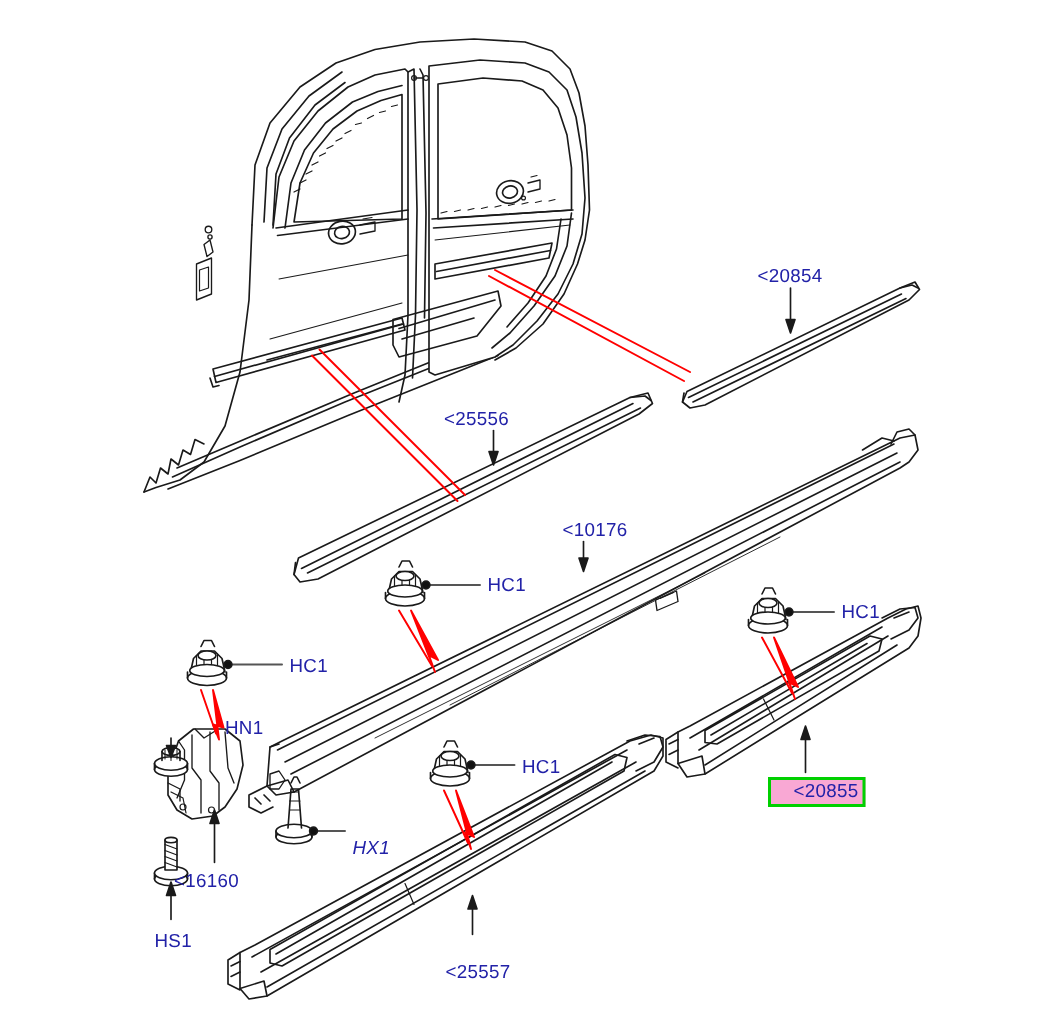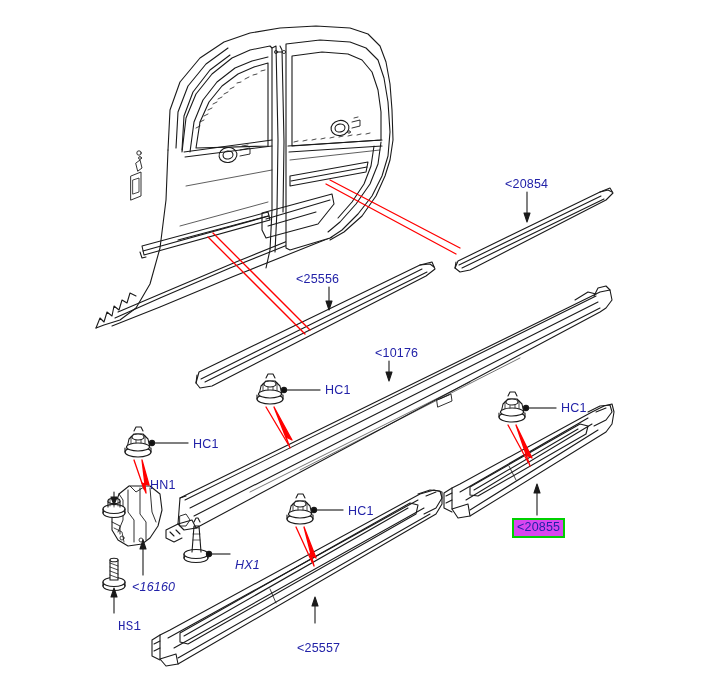--- a/index.html
+++ b/index.html
@@ -31,22 +31,22 @@
     position: absolute;
     font-family: "Liberation Sans", sans-serif;
     font-size: 12.5px;
     color: #2222a8;
     white-space: nowrap;
     letter-spacing: 0.2px;
     line-height: 1;
   }
   .label.highlighted {
     border: 2px solid #00d000;
-    padding: 1px 3px 2px 3px;
-    background: #d946ef;
+    padding: 1px 3px 2px 15px;
+    background: #f9a8d4;
   }
 </style>
 </head>
 <body>
 
 <div id="diagram-root">
 
   <svg class="sheet" viewBox="0 0 706 685" xmlns="http://www.w3.org/2000/svg">
 
     <g fill="none" stroke="#1a1a1a" stroke-width="1.1" stroke-linejoin="round" stroke-linecap="round">
@@ -368,17 +368,17 @@
   <div class="label" style="left:505px; top:178px;">&lt;20854</div>
   <div class="label" style="left:296px; top:273px;">&lt;25556</div>
   <div class="label" style="left:375px; top:347px;">&lt;10176</div>
   <div class="label" style="left:325px; top:384px;">HC1</div>
   <div class="label" style="left:561px; top:402px;">HC1</div>
   <div class="label" style="left:193px; top:438px;">HC1</div>
   <div class="label" style="left:114px; top:479px;margin-left:36px;">HN1</div>
   <div class="label" style="left:348px; top:505px;">HC1</div>
   <div class="label highlighted" style="left:512px; top:518px;">&lt;20855</div>
   <div class="label" style="left:235px; top:559px;font-style:italic;">HX1</div>
-  <div class="label" style="left:132px; top:581px;font-style:italic;">&lt;16160</div>
-  <div class="label" style="left:118px; top:621px;font-family:Liberation Mono, monospace;">HS1</div>
+  <div class="label" style="left:116px; top:581px;">&lt;16160</div>
+  <div class="label" style="left:103px; top:621px;">HS1</div>
   <div class="label" style="left:297px; top:642px;">&lt;25557</div>
 
 </div>
 
 </body></html>

